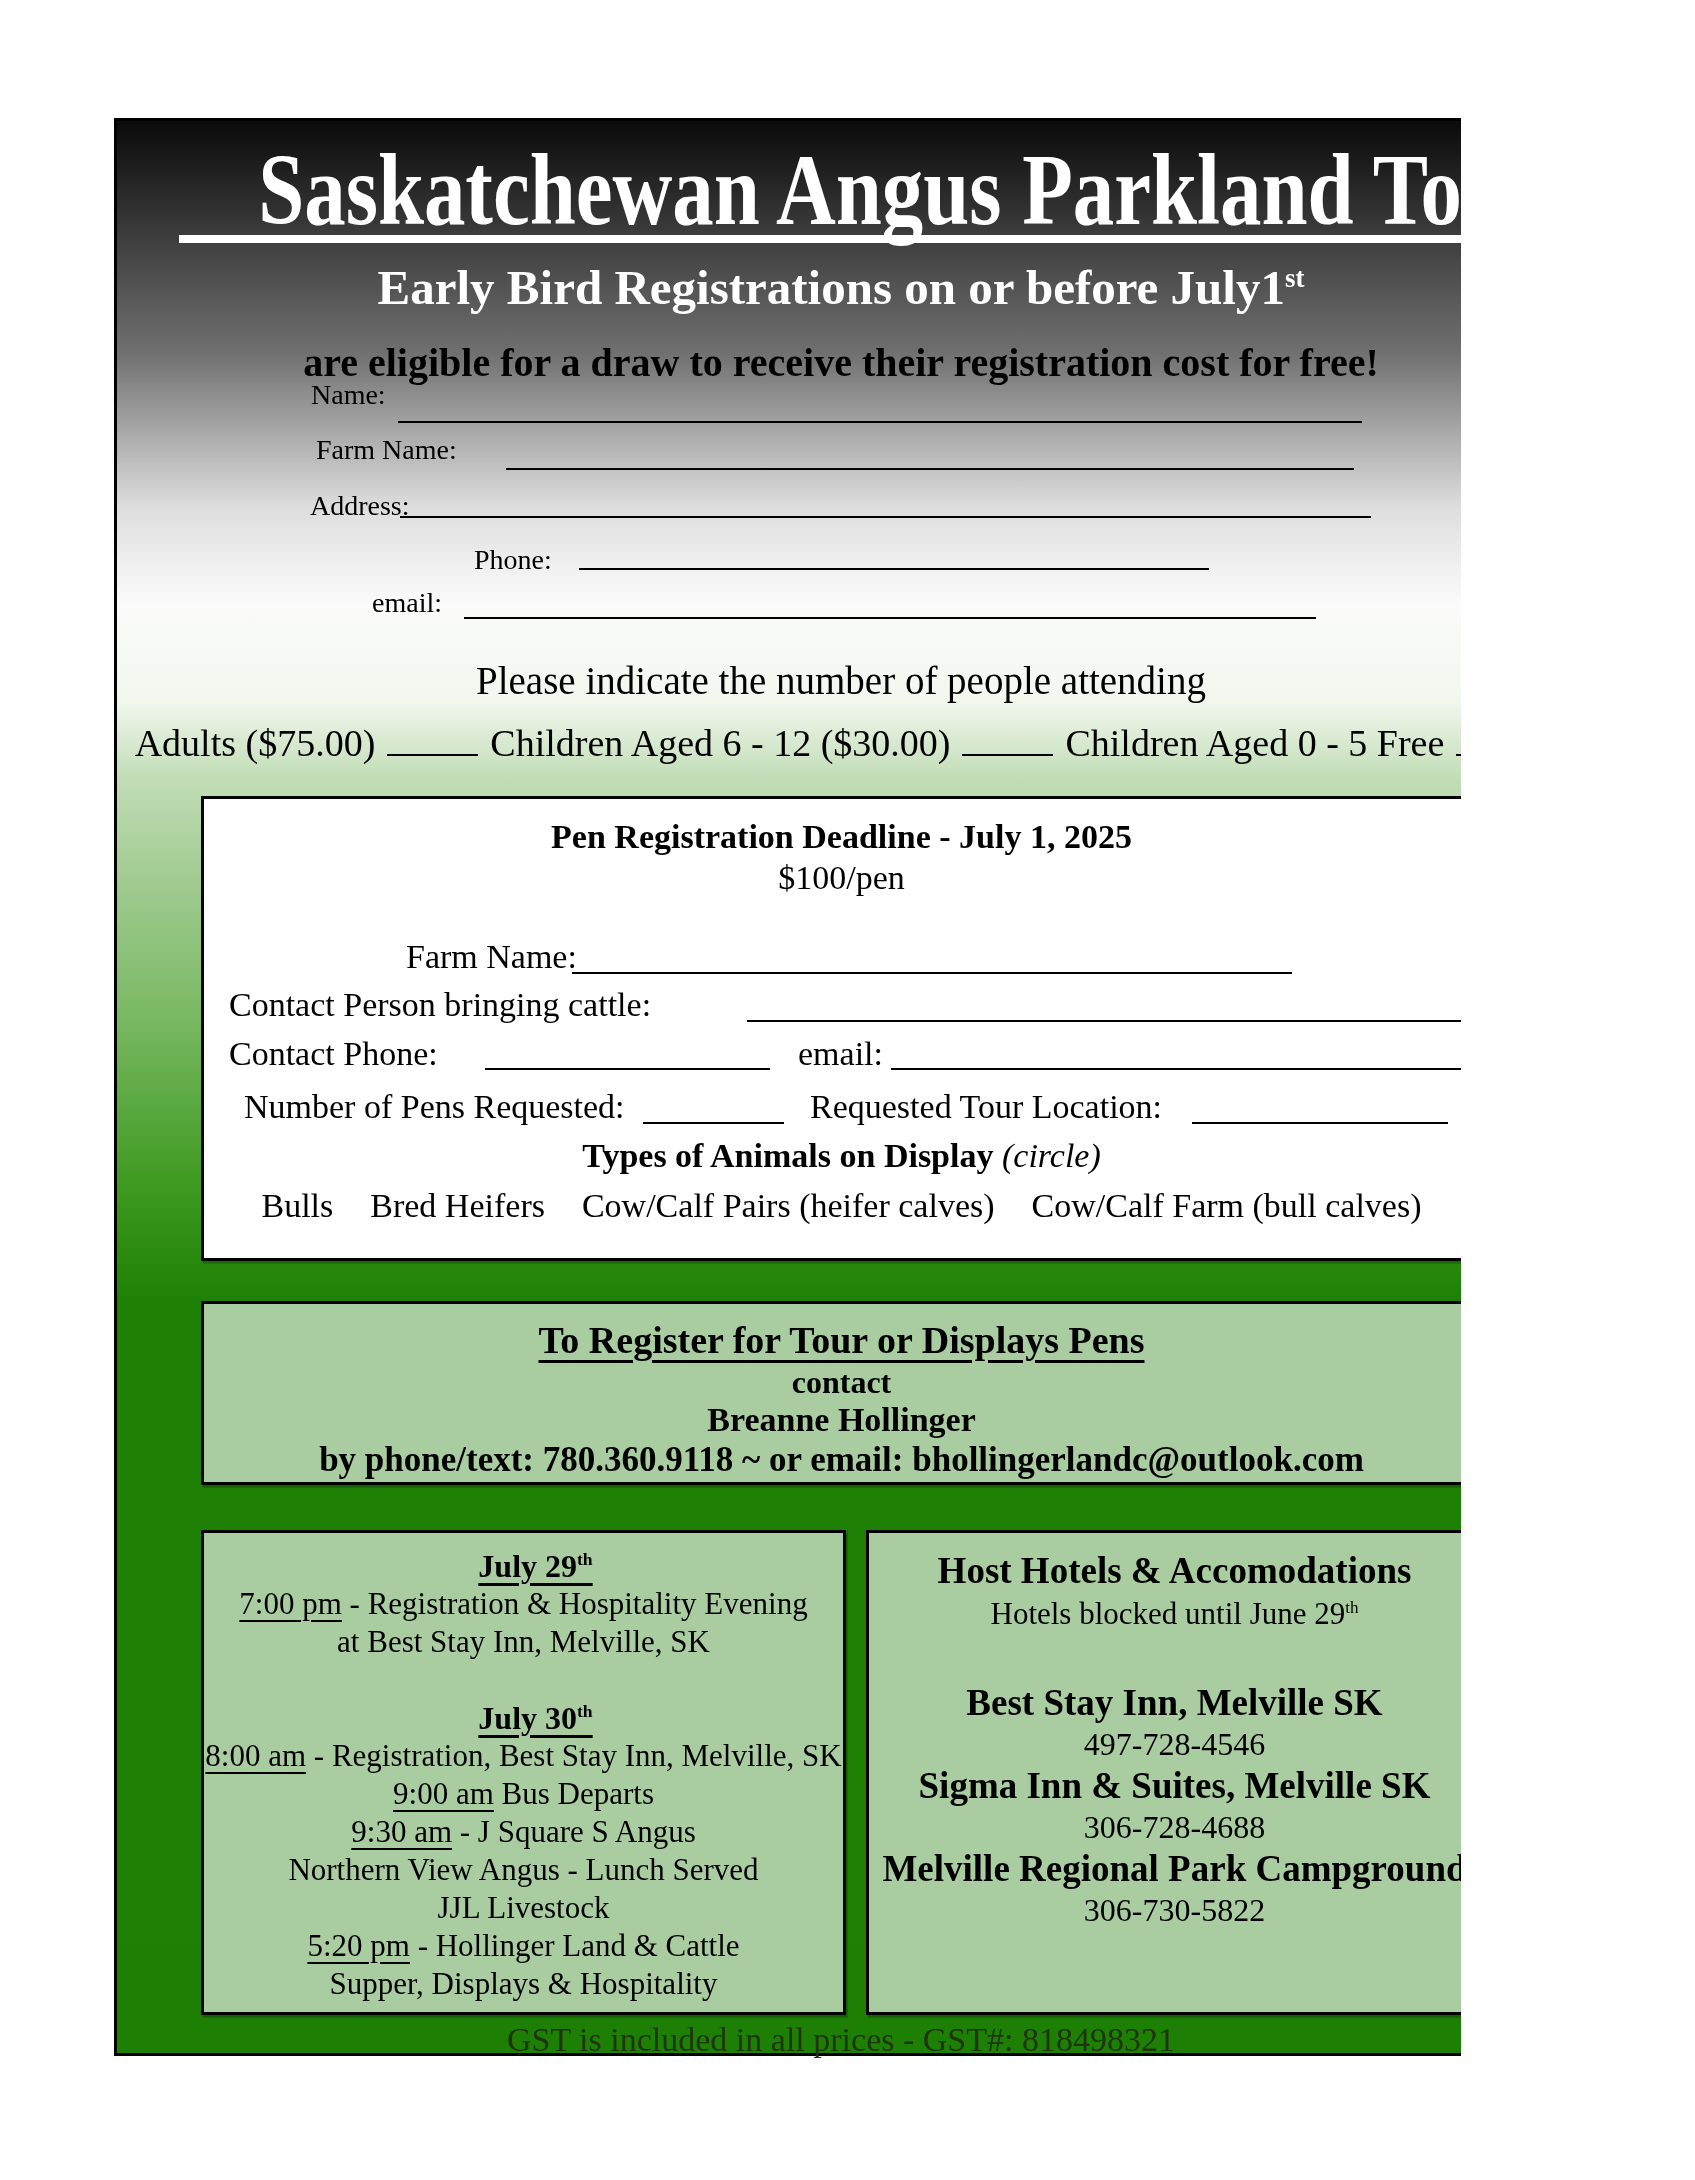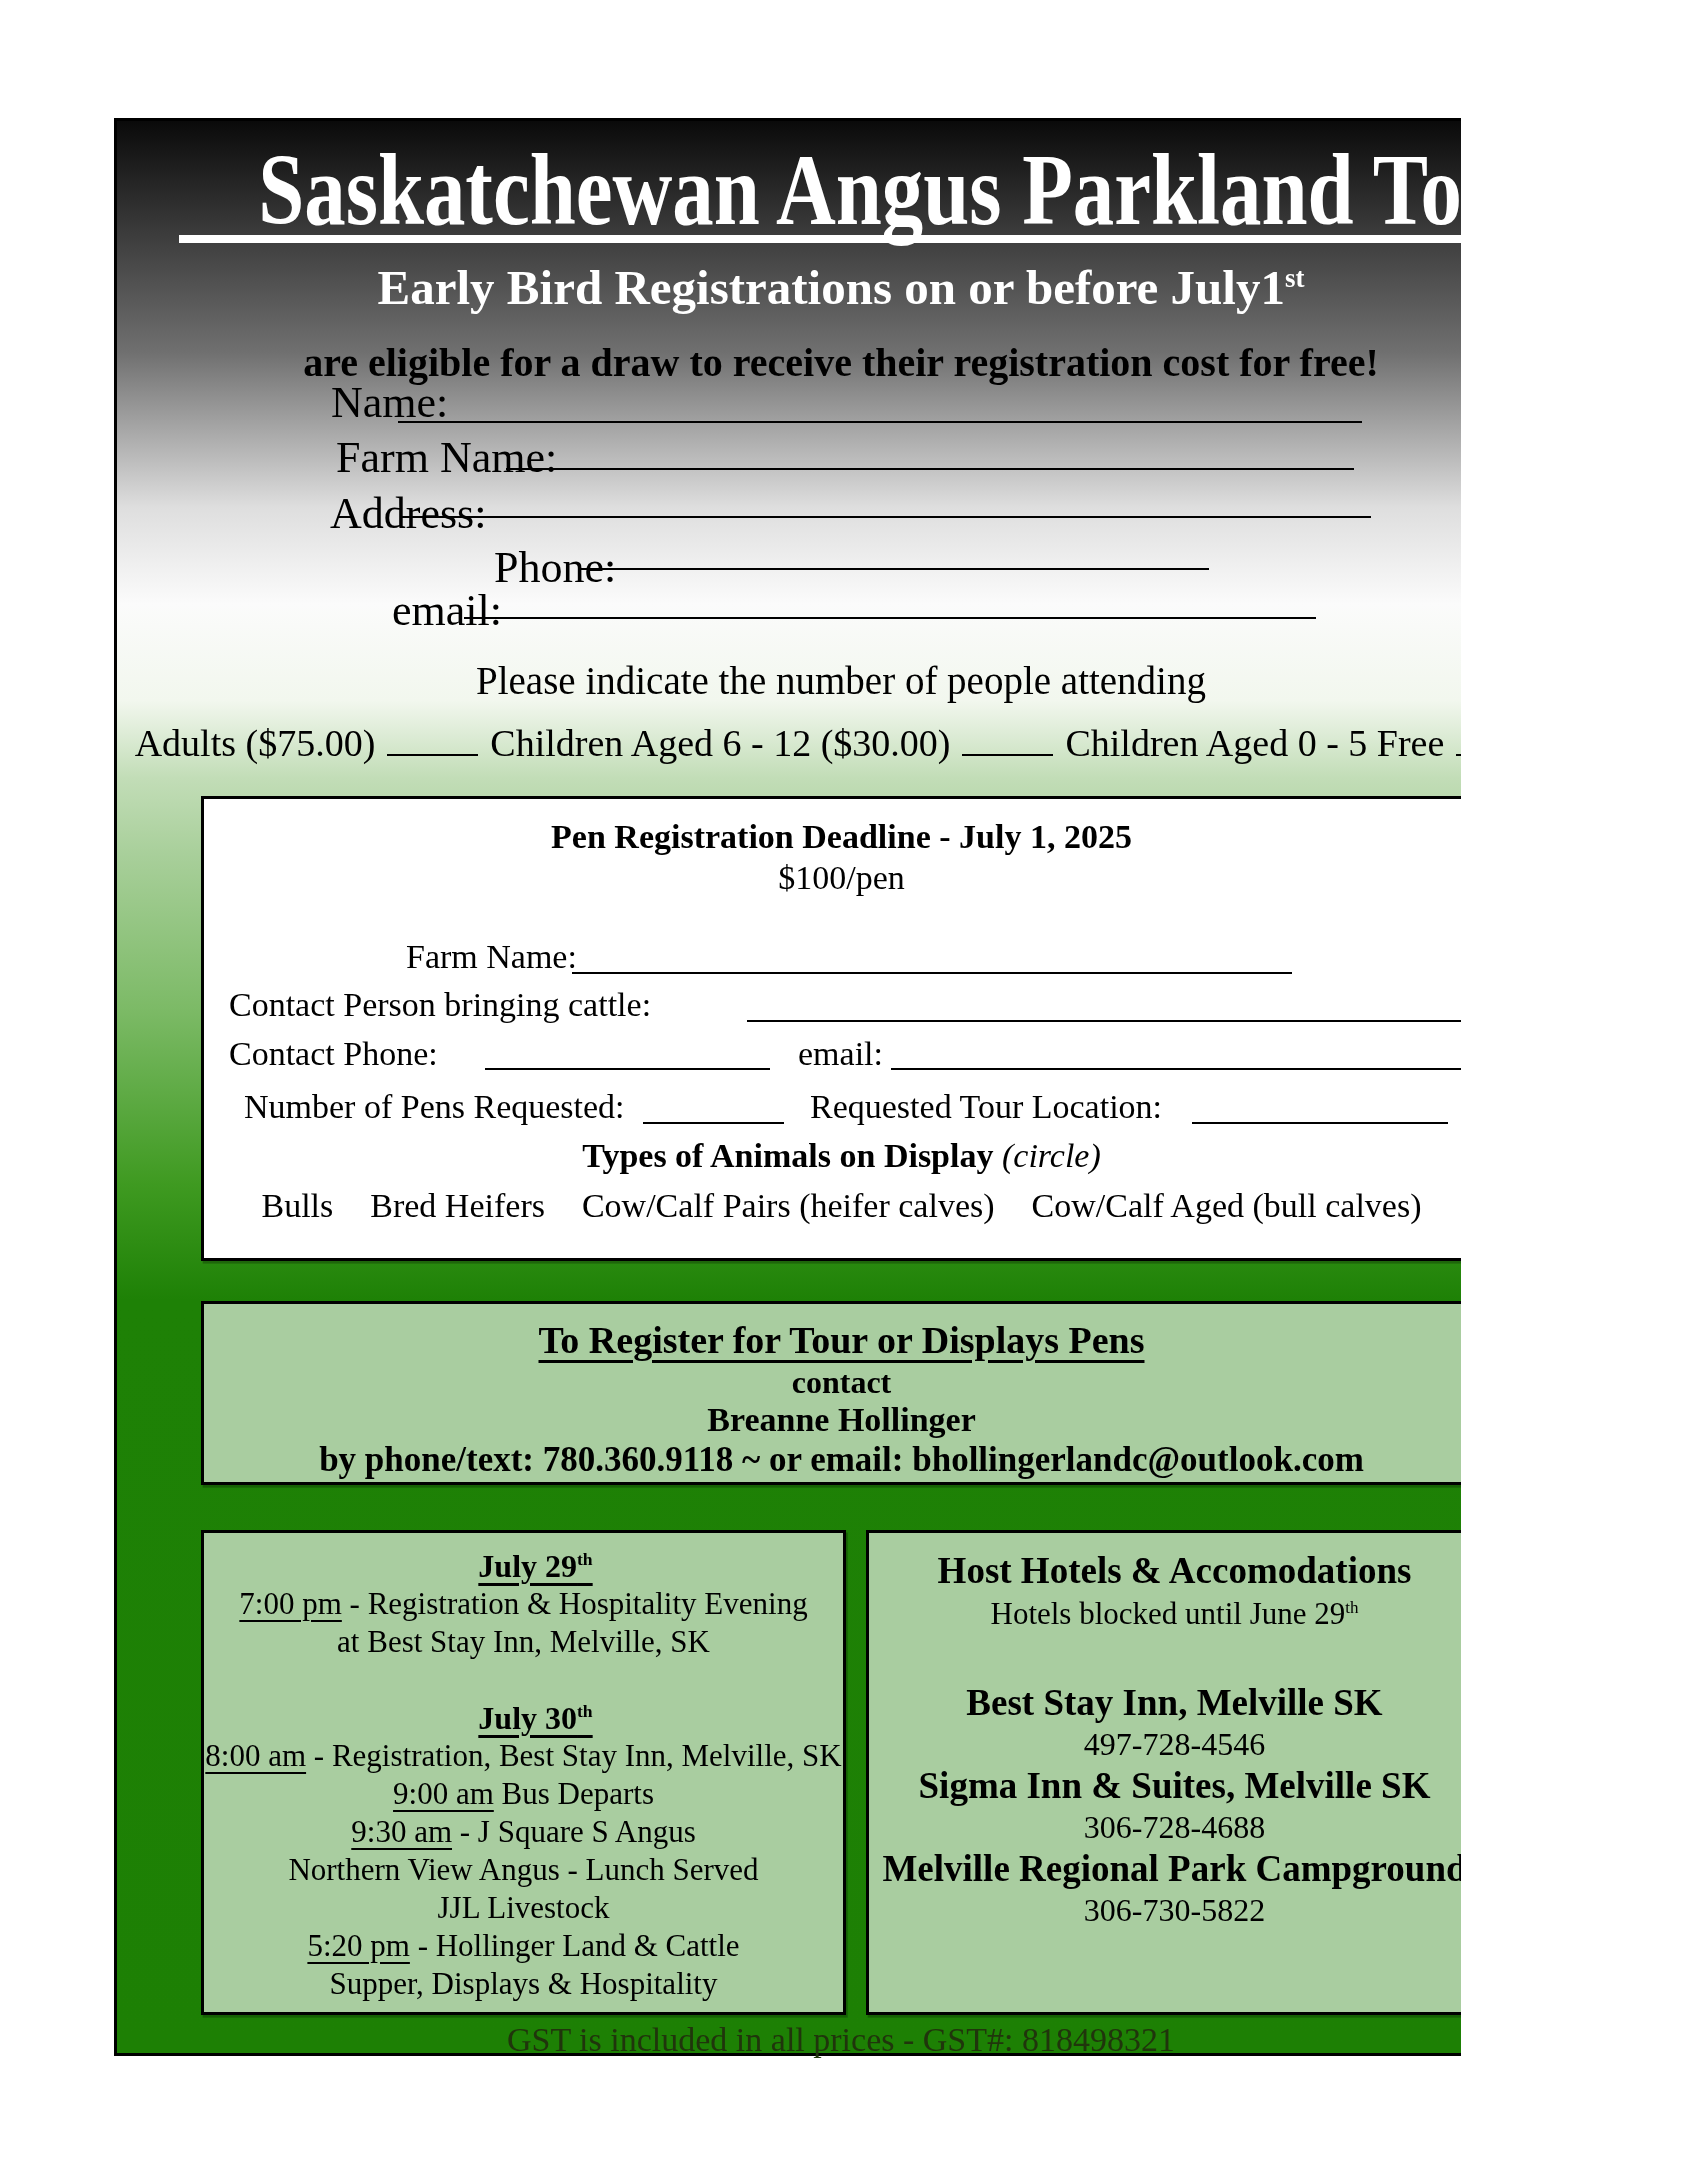--- a/index.html
+++ b/index.html
@@ -14,21 +14,21 @@
   .abs{position:absolute;}
   .ctr{width:100%;text-align:center;}
   
   .title{top:19px;color:#fff;font-weight:bold;font-size:101px;line-height:1.0;white-space:nowrap;}
   .title .inner{display:inline-block;transform:scaleX(0.82);}
   .title-rule{top:114px;left:62px;width:1323px;height:7.7px;background:#fff;}
   .earlybird{top:138px;color:#fff;font-weight:bold;font-size:49px;}
   .draw-line{top:218px;color:#000;font-weight:bold;font-size:40px;}
   sup{font-size:55%;vertical-align:super;line-height:0;}
   
-  .flabel{font-size:44px;line-height:1.0;white-space:nowrap;margin-left:20px;}
+  .flabel{font-size:28px;line-height:1.0;white-space:nowrap;}
   .fline{height:0;border-bottom:2.6px solid #000;}
   .lbl-name{left:194px;top:260px;} .ln-name{left:281px;top:300px;width:964px;}
   .lbl-farm{left:199px;top:315px;} .ln-farm{left:389px;top:347px;width:848px;}
   .lbl-addr{left:193px;top:371px;} .ln-addr{left:283px;top:395px;width:971px;}
   .lbl-phone{left:357px;top:425px;} .ln-phone{left:462px;top:447px;width:630px;}
   .lbl-email{left:255px;top:468px;} .ln-email{left:347px;top:496px;width:852px;}
   .please{top:537px;font-size:39px;}
   .attend{top:600px;width:100%;display:flex;justify-content:center;align-items:baseline;gap:12px;
           font-size:38px;white-space:nowrap;}
   .blank{display:inline-block;width:91px;height:32px;border-bottom:2.6px solid #000;}
@@ -118,21 +118,21 @@
       <div class="abs plabel pl-pens">Number of Pens Requested:</div>
       <div class="abs fline pln-pens"></div>
       <div class="abs plabel pl-loc">Requested Tour Location:</div>
       <div class="abs fline pln-loc"></div>
 
       <div class="abs ctr pen-animals-title"><span class="b">Types of Animals on Display</span> <span class="i">(circle)</span></div>
       <div class="abs pen-options">
         <span>Bulls</span>
         <span>Bred Heifers</span>
         <span>Cow/Calf Pairs (heifer calves)</span>
-        <span>Cow/Calf Aged (bull calves)</span>
+        <span>Cow/Calf Farm (bull calves)</span>
       </div>
     </div>
 
     <div class="box regbox">
       <div class="abs ctr rt">To Register for Tour or Displays Pens</div>
       <div class="abs ctr rc">contact</div>
       <div class="abs ctr rn">Breanne Hollinger</div>
       <div class="abs ctr rl">by phone/text: 780.360.9118  ~  or email: bhollingerlandc@outlook.com</div>
     </div>
 

